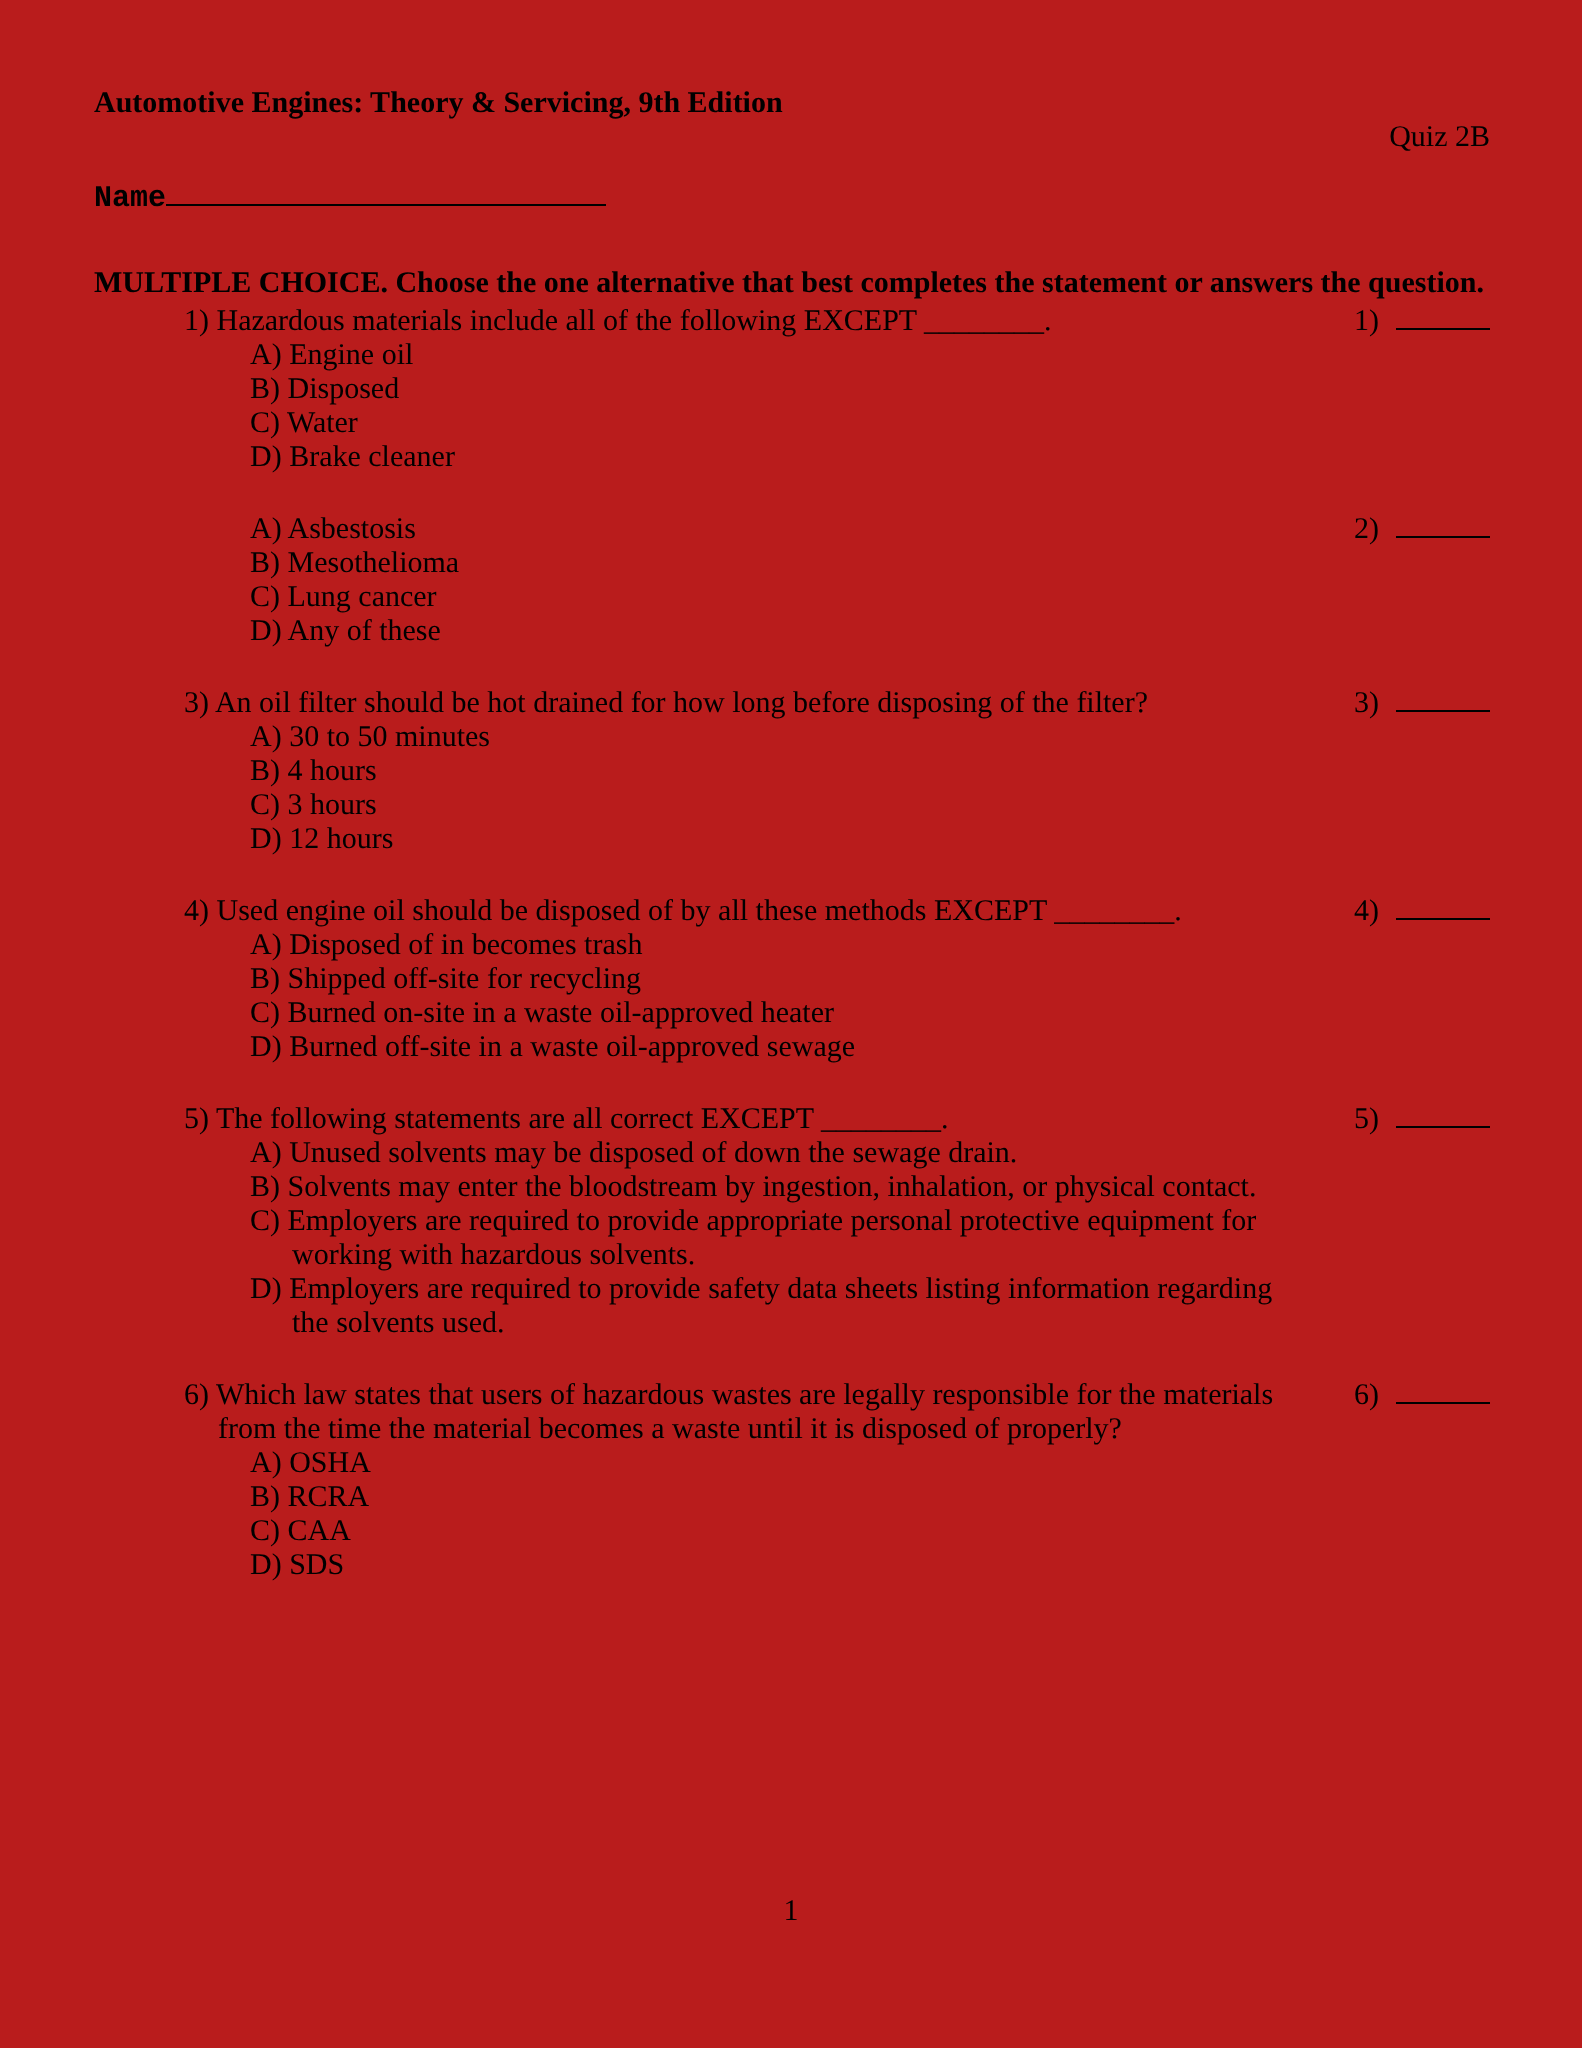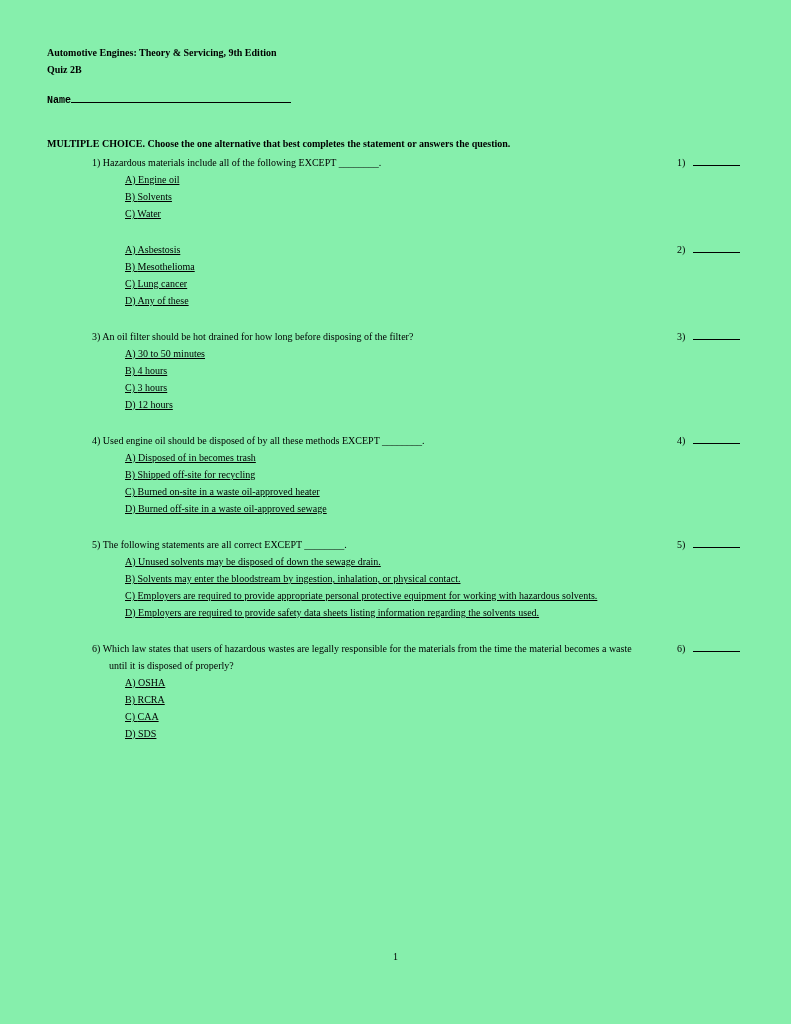--- a/index.html
+++ b/index.html
@@ -2,31 +2,31 @@
 <html><head>
 <meta charset="utf-8">
 <style>
   * { box-sizing: border-box; }
   html, body { margin: 0; padding: 0; background: #e8e8e8; }
   .page {
     position: relative;
     width: 791px;
     height: 1024px;
     margin: 0 auto;
-    background: #86efac;
+    background: #b91c1c;
     font-family: "Liberation Serif", "DejaVu Serif", serif;
     color: #000000;
-    font-size: 10px;
+    font-size: 15px;
     line-height: 17px;
     overflow: hidden;
   }
   .content { padding: 44px 46px 0 47px; }
 
   .doc-title { font-weight: bold; }
-  .doc-subtitle { font-weight: bold; }
+  .doc-subtitle { font-weight: normal; text-align: right; }
 
   .name-row { margin-top: 12px; white-space: nowrap; font-family: Liberation Mono, monospace; }
   .name-label { font-weight: bold; }
   .name-line {
     display: inline-block;
     width: 220px;
     border-bottom: 1px solid #000;
     height: 13px;
     vertical-align: baseline;
   }
@@ -44,21 +44,20 @@
   .q-line {
     padding-left: 17px;
     text-indent: -17px;
     max-width: 556px;
   }
   .options { margin-left: 33px; }
   .option {
     padding-left: 21px;
     text-indent: -21px;
     max-width: 516px;
-    text-decoration: underline;
   }
 
   .q-answer {
     flex: 0 0 68px;
     display: flex;
     align-items: baseline;
     justify-content: flex-start;
     white-space: nowrap;
   }
   .ans-num { display: inline-block; }
@@ -94,22 +93,23 @@
     </div>
 
     <div class="instructions">MULTIPLE CHOICE.  Choose the one alternative that best completes the statement or answers the question.</div>
 
     <div class="questions">
   <div class="question">
     <div class="q-main">
       <div class="q-line"><span class="q-num">1)</span> <span class="q-text">Hazardous materials include all of the following EXCEPT ________.</span></div>
       <div class="options">
               <div class="option"><span class="opt-label">A)</span> <span class="opt-text">Engine oil</span></div>
-              <div class="option"><span class="opt-label">B)</span> <span class="opt-text">Solvents</span></div>
+              <div class="option"><span class="opt-label">B)</span> <span class="opt-text">Disposed</span></div>
               <div class="option"><span class="opt-label">C)</span> <span class="opt-text">Water</span></div>
+              <div class="option"><span class="opt-label">D)</span> <span class="opt-text">Brake cleaner</span></div>
             </div>
     </div>
     <div class="q-answer">
       <span class="ans-num">1)</span>
             <span class="ans-line"></span>
     </div>
   </div>
 
   <div class="question">
     <div class="q-main">

